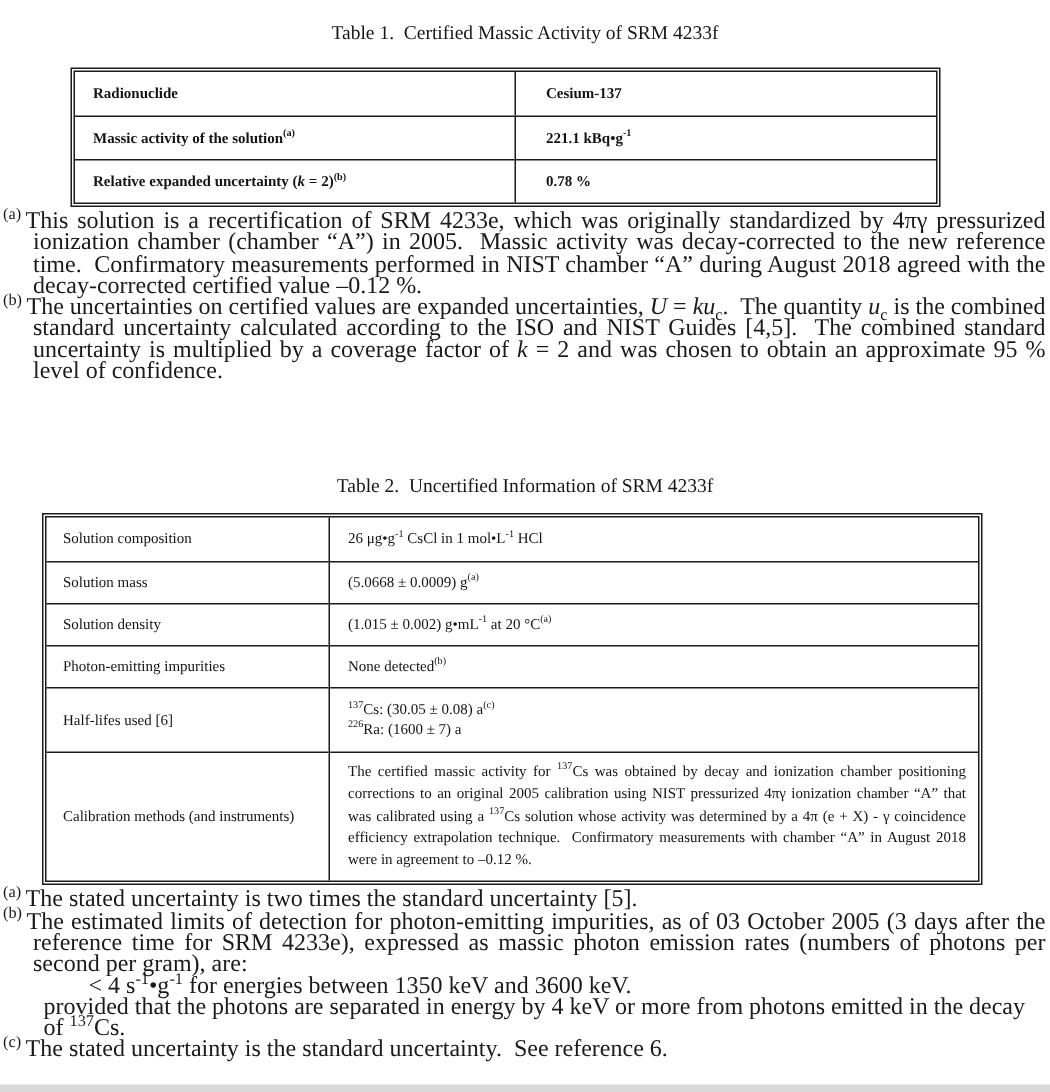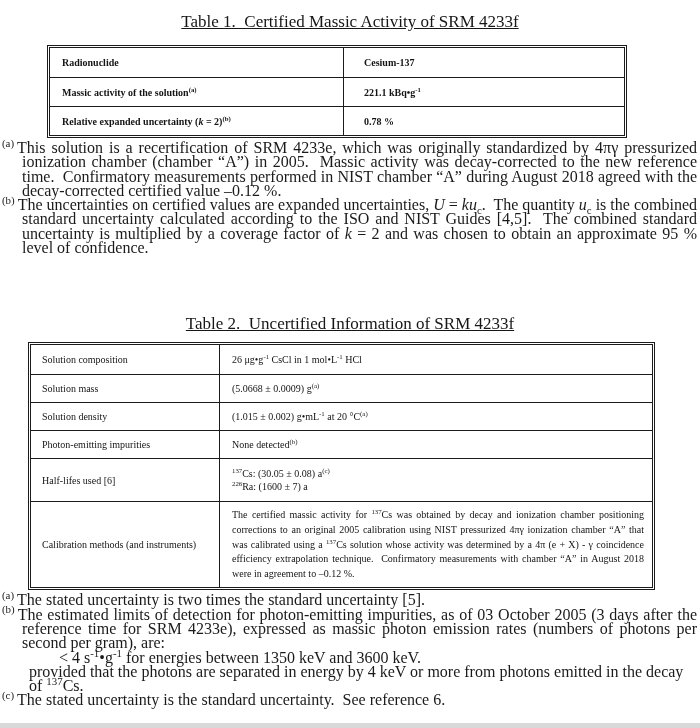--- a/index.html
+++ b/index.html
@@ -9,24 +9,23 @@
     height: 728px;
     background: #ffffff;
     color: #141414;
     font-family: "Liberation Serif", "DejaVu Serif", serif;
     overflow: hidden;
     box-sizing: border-box;
     padding-top: 13px;
   }
   .table-title {
     text-align: center;
-    font-size: 17px;
+    font-size: 13px;
     line-height: 18px;
     color: #161616;
-    text-decoration: underline;
   }
   table.doc-table {
     border-collapse: separate;
     border-spacing: 0;
     border: 3px double #1b1b1b;
     table-layout: fixed;
   }
   table.doc-table td {
     border: 0;
     border-top: 1px solid #1b1b1b;

